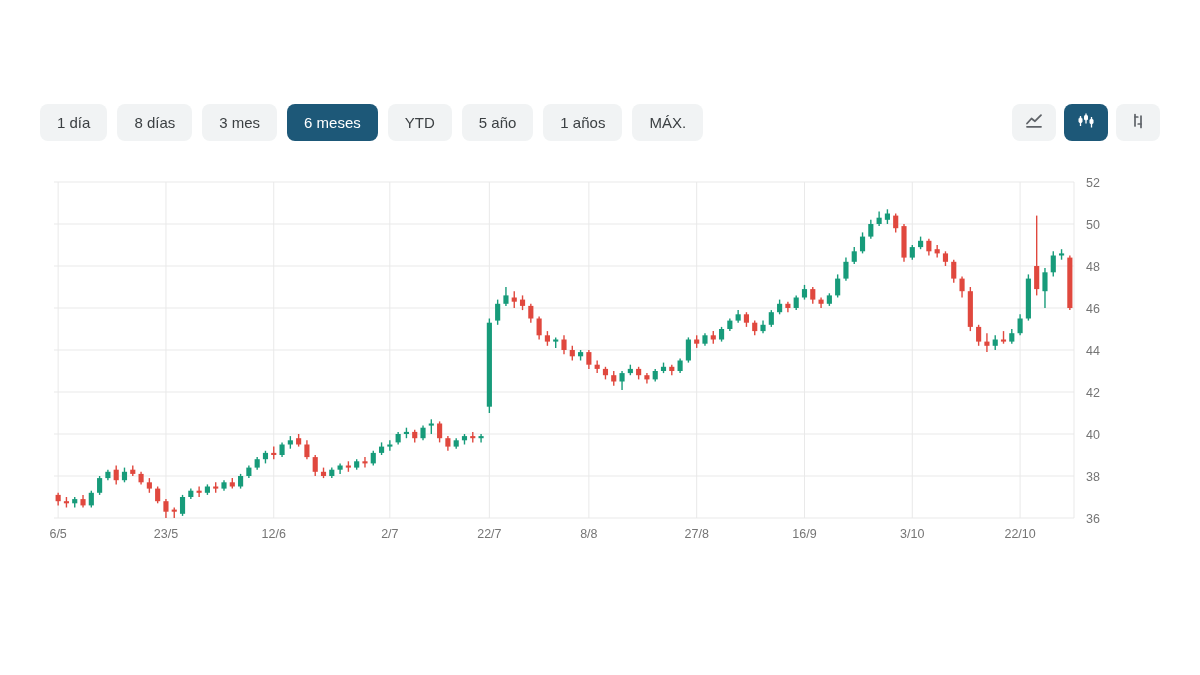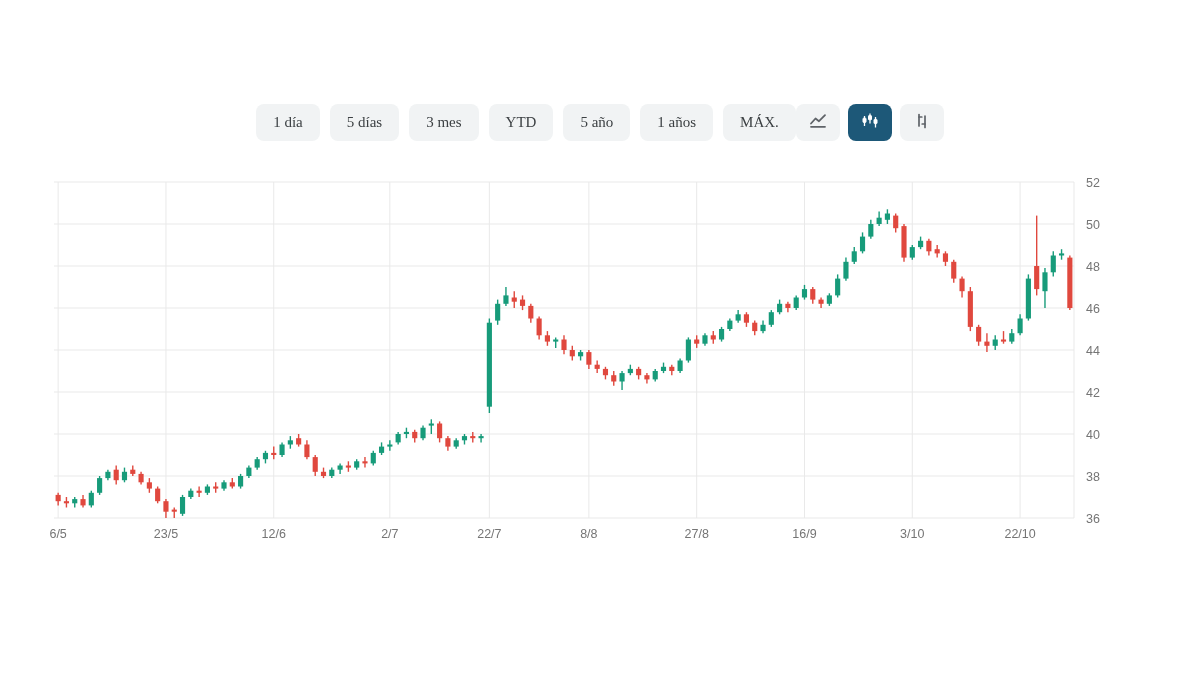--- a/index.html
+++ b/index.html
@@ -10,21 +10,21 @@
   
   .header { display:flex; align-items:center; }
   .price { font-size:42px; font-weight:500; color:#3c4043; letter-spacing:-0.5px; }
   .currency { font-size:22px; font-weight:500; color:#5f6368; margin-left:7px; letter-spacing:0.5px; }
   .badge { margin-left:26px; background:#e2f3ec; color:#0d8a68; font-size:15px; font-weight:600;
            border-radius:8px; padding:8px 12px; display:inline-flex; align-items:center; gap:5px; }
   .badge .arrow { font-weight:400; font-size:15px; }
   .change-summary { margin-left:16px; color:#1f8a70; font-size:15px; font-weight:600; }
 
   
-  .controls-row { margin-top:26px; display:flex; align-items:center; justify-content:center;font-family:Liberation Serif, serif; }
+  .controls-row { margin-top:26px; display:flex; align-items:center; justify-content:space-between; }
   .ranges { display:flex; gap:10px; }
   .range-btn { border:none; background:#f1f3f4; color:#3c4043; font-family:inherit;
                font-size:15px; height:37px; padding:0 17px; border-radius:8px; cursor:pointer; }
   .range-btn.selected { background:#1d5878; color:#fff; }
   .chart-type-group { display:flex; gap:8px; }
   .icon-btn { border:none; background:#f1f3f4; width:44px; height:37px; border-radius:8px;
               display:flex; align-items:center; justify-content:center; cursor:pointer; }
   .icon-btn.selected { background:#1d5878; }
 
   
@@ -33,22 +33,23 @@
 </style>
 </head>
 <body>
 
 <div class="page">
 
 
   <div class="controls-row">
     <div class="ranges">
       <button class="range-btn">1 día</button>
-      <button class="range-btn">5 días</button>
+      <button class="range-btn">8 días</button>
       <button class="range-btn">3 mes</button>
+      <button class="range-btn selected">6 meses</button>
       <button class="range-btn">YTD</button>
       <button class="range-btn">5 año</button>
       <button class="range-btn">1 años</button>
       <button class="range-btn">MÁX.</button>
     </div>
     <div class="chart-type-group">
       <button class="icon-btn">
         <span>
           <svg width="20" height="18" viewBox="0 0 20 18">
             <path d="M3 11.5 L7.5 6.5 L11 9.2 L17 3.2" fill="none" stroke="#5f6368" stroke-width="1.8" stroke-linecap="round" stroke-linejoin="round"></path>

